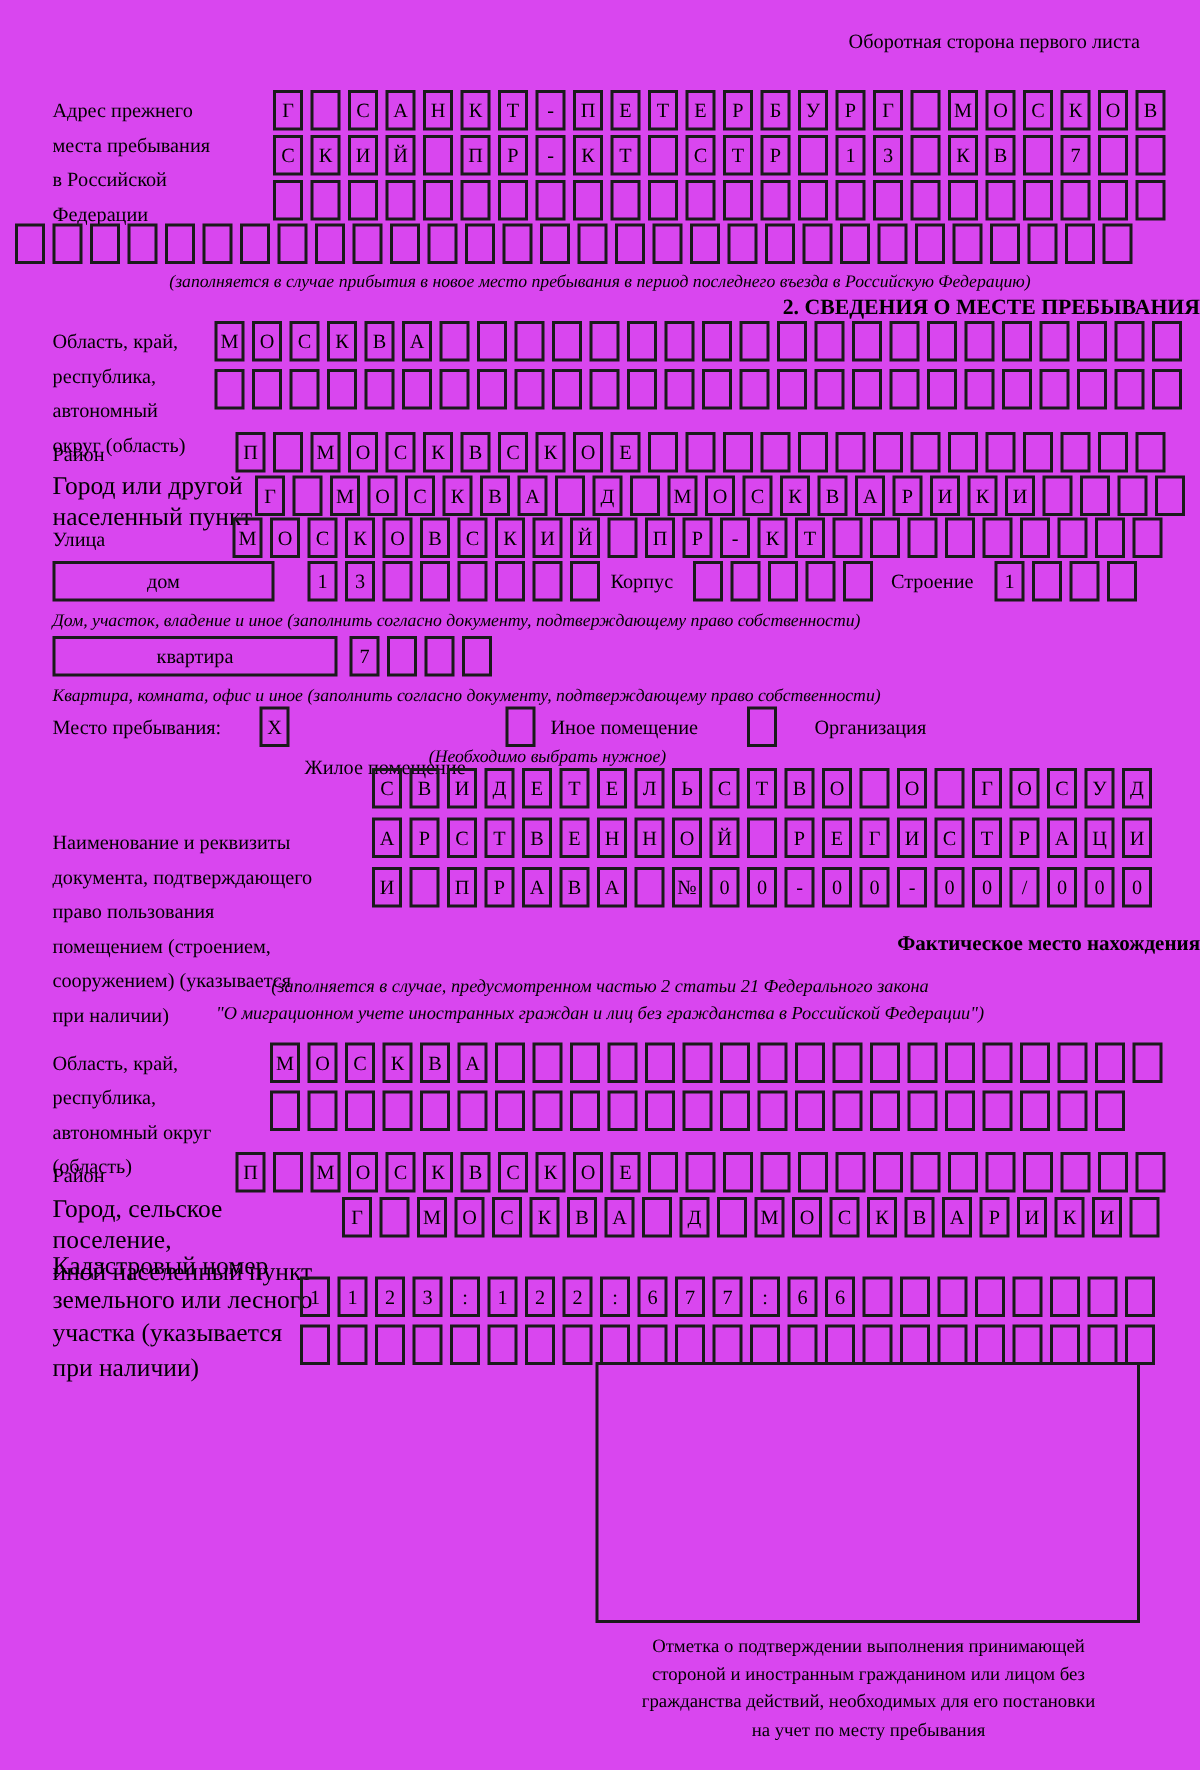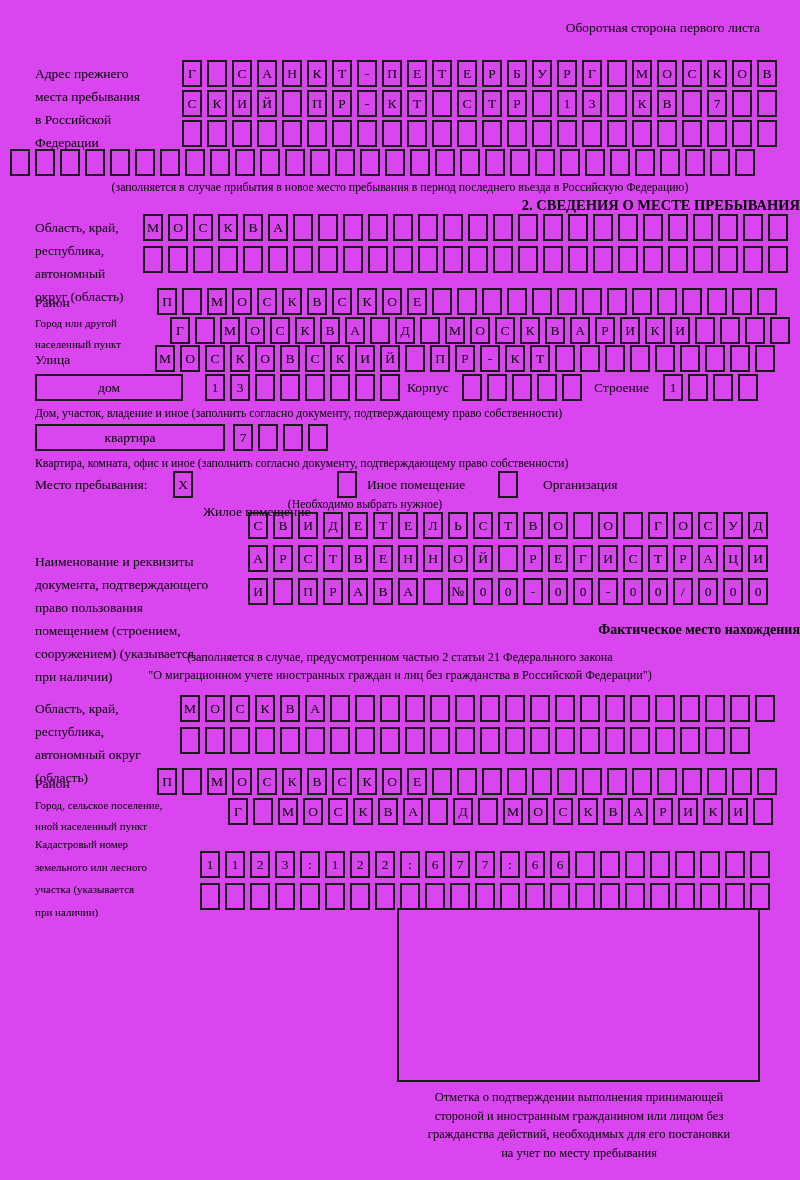--- a/index.html
+++ b/index.html
@@ -5,22 +5,22 @@
   * { margin:0; padding:0; box-sizing:border-box; }
   html,body { background:#fff; }
   body { width:800px; font-family:"Liberation Serif", serif; color:#000; }
   .page { position:relative; width:800px; height:1180px; background:#d946ef; overflow:hidden; }
   .abs { position:absolute; }
   .row { display:flex; gap:5px; }
   .cell { flex:0 0 auto; width:20px; height:27px; border:2px solid #1a1a1a;
           display:flex; align-items:center; justify-content:center;
           font-size:13.5px; line-height:1; }
   .label { font-size:13.5px; line-height:23px; white-space:pre-line; }
-  .label-sm { font-size:11px; line-height:21px; white-space:pre-line; }
-  .caption { font-size:11.8px; white-space:pre-line; }
+  .label-sm { font-size:17px; line-height:21px; white-space:pre-line; }
+  .caption { font-size:11.8px; white-space:pre-line;font-style:italic; }
   .center { text-align:center; width:100%; }
   .title { font-weight:bold; font-size:14.5px; text-align:right; }
   .widebox { border:2px solid #1a1a1a; height:27px; display:flex; align-items:center;
              justify-content:center; font-size:13.5px; flex:0 0 auto; }
   .inline-label { font-size:13.5px; line-height:27px; }
 </style>
 </head>
 <body>
 
 <div class="page">

